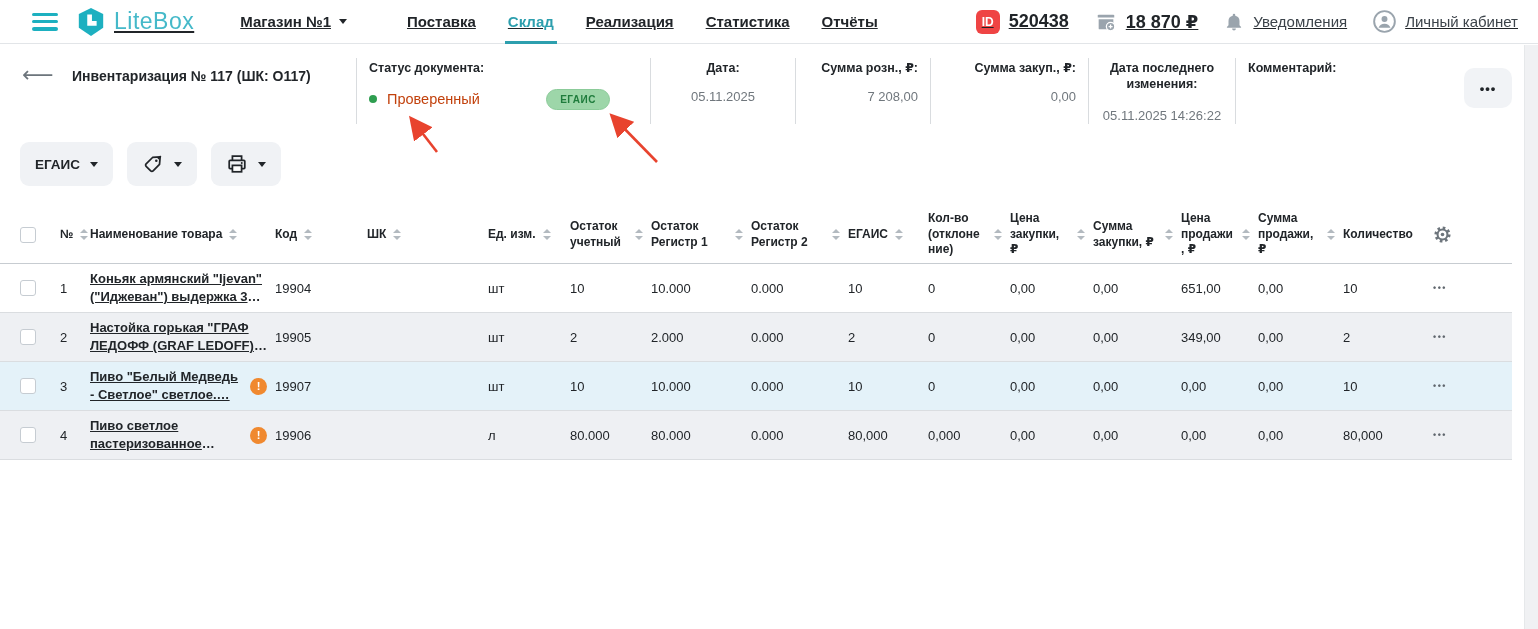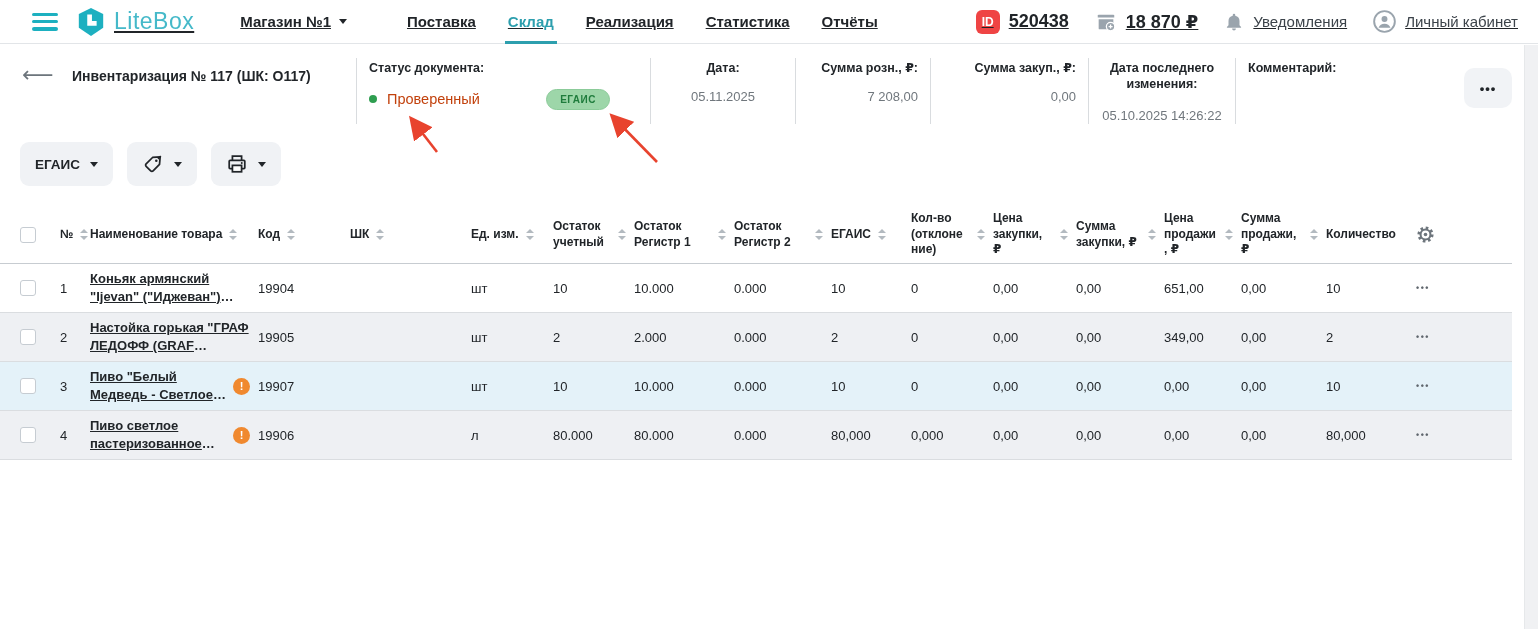--- a/index.html
+++ b/index.html
@@ -66,21 +66,21 @@
   .t-row.head { height:58px; border-bottom:1px solid #c7ccd1; }
   .t-row.body { height:49px; border-bottom:1px solid #dadde0; }
   .bg-white { background:#fff; }
   .bg-gray  { background:#eef0f3; }
   .bg-blue  { background:#e4f2f9; }
   .cell { padding-right:8px; font-size:13px; overflow:hidden; }
   .cell.h { font-size:12px; font-weight:700; line-height:1.3; display:flex; align-items:center; overflow:visible; }
   .h-label { overflow-wrap:anywhere; }
   .col-check { width:58px; padding-left:36px; flex:none; display:flex; align-items:center; }
   .col-num   { width:32px; flex:none; padding-left:2px; }
-  .col-name  { width:168px; flex:none; }
+  .col-name  { width:185px; flex:none; }
   .col-code  { width:92px;  flex:none; }
   .col-shk   { width:121px; flex:none; }
   .col-unit  { width:82px;  flex:none; }
   .col-stock_account { width:81px; flex:none; }
   .col-stock_reg1 { width:100px; flex:none; }
   .col-stock_reg2 { width:97px; flex:none; }
   .col-egais { width:80px; flex:none; }
   .col-deviation { width:82px; flex:none; }
   .col-purchase_price { width:83px; flex:none; }
   .col-purchase_sum { width:88px; flex:none; }
@@ -186,21 +186,21 @@
     <div class="field f-rozn">
       <span class="flabel">Сумма розн., ₽:</span>
       <span class="fvalue">7 208,00</span>
     </div>
     <div class="field f-zakup">
       <span class="flabel">Сумма закуп., ₽:</span>
       <span class="fvalue">0,00</span>
     </div>
     <div class="field f-izm">
       <span class="flabel">Дата последнего изменения:</span>
-      <span class="fvalue">05.10.2025 14:26:22</span>
+      <span class="fvalue">05.11.2025 14:26:22</span>
     </div>
     <div class="field f-comment">
       <span class="flabel">Комментарий:</span>
       <span class="fvalue"></span>
     </div>
   </div>
   <button class="more-btn">•••</button>
 </div>
 
 <div class="toolbar">

